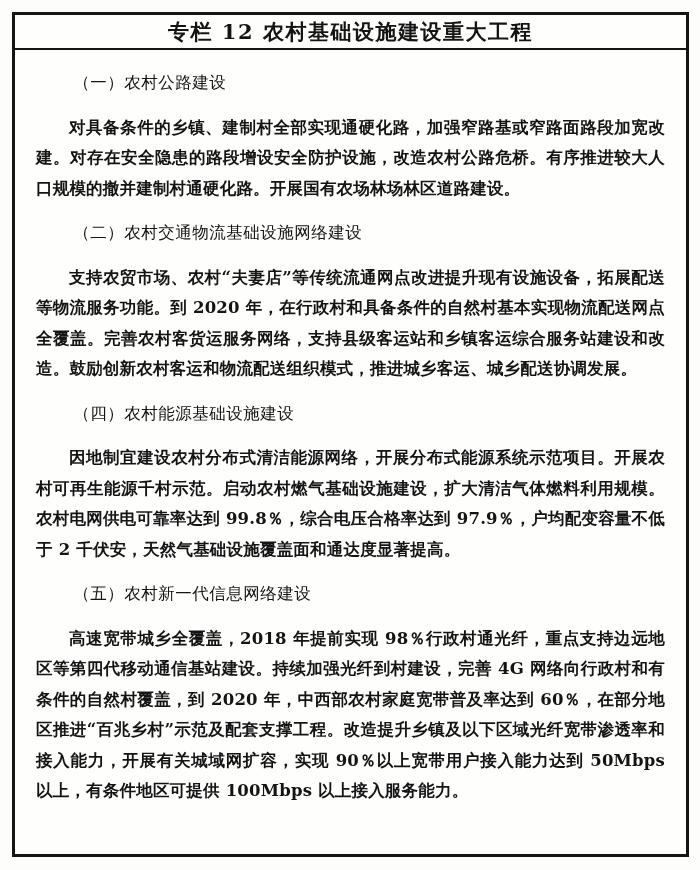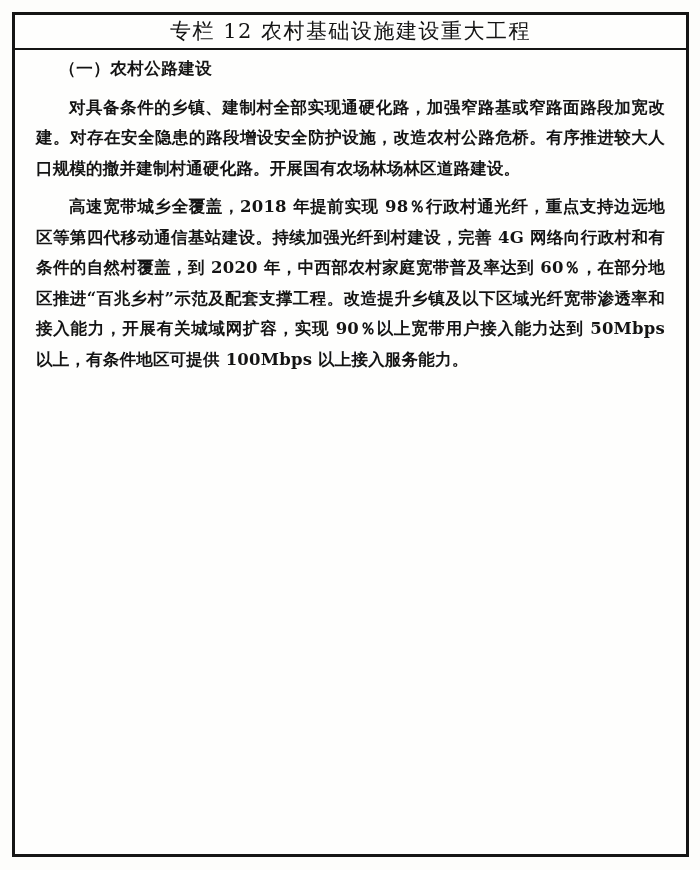--- a/index.html
+++ b/index.html
@@ -25,39 +25,39 @@
     overflow: hidden;
     background: #fefefd;
   }
   .column-title {
     box-sizing: border-box;
     height: 35px;
     line-height: 33px;
     border-bottom: 2px solid #151515;
     text-align: center;
     font-size: 21px;
-    font-weight: normal;
+    font-weight: bold;
     letter-spacing: 1.5px;
     white-space: nowrap;
     overflow: hidden;
   }
   .column-body {
     box-sizing: border-box;
     padding: 4px 13px 0 13px;
     font-size: 16.5px;
     line-height: 30.5px;
     text-align: justify;
     font-weight: 600;
   }
   .section { margin: 0; padding: 0; }
   .section-heading {
-    margin: 0;
+    margin: 14px;
     font-size: 16.5px;
     line-height: 30.5px;
-    font-weight: bold;
+    font-weight: normal;
     text-indent: 1.9em;
     letter-spacing: 0.5px;
   }
   .section-paragraph {
     margin: 8px;
     text-indent: 2em;
     letter-spacing: 0.2px;
   }
 </style>
 </head>
@@ -66,22 +66,31 @@
 <div class="page">
   <div class="column-box">
     <div class="column-title">专栏 12  农村基础设施建设重大工程</div>
     <div class="column-body">
 
       <div class="section">
         <h3 class="section-heading">（一）农村公路建设</h3>
         <p class="section-paragraph">对具备条件的乡镇、建制村全部实现通硬化路，加强窄路基或窄路面路段加宽改建。对存在安全隐患的路段增设安全防护设施，改造农村公路危桥。有序推进较大人口规模的撤并建制村通硬化路。开展国有农场林场林区道路建设。</p>
       </div>
 
-
+      <div class="section">
+        <h3 class="section-heading">（二）农村交通物流基础设施网络建设</h3>
+        <p class="section-paragraph">支持农贸市场、农村“夫妻店”等传统流通网点改进提升现有设施设备，拓展配送等物流服务功能。到 2020 年，在行政村和具备条件的自然村基本实现物流配送网点全覆盖。完善农村客货运服务网络，支持县级客运站和乡镇客运综合服务站建设和改造。鼓励创新农村客运和物流配送组织模式，推进城乡客运、城乡配送协调发展。</p>
+      </div>
 
 
       <div class="section">
+        <h3 class="section-heading">（四）农村能源基础设施建设</h3>
+        <p class="section-paragraph">因地制宜建设农村分布式清洁能源网络，开展分布式能源系统示范项目。开展农村可再生能源千村示范。启动农村燃气基础设施建设，扩大清洁气体燃料利用规模。农村电网供电可靠率达到 99.8％，综合电压合格率达到 97.9％，户均配变容量不低于 2 千伏安，天然气基础设施覆盖面和通达度显著提高。</p>
+      </div>
+
+      <div class="section">
+        <h3 class="section-heading">（五）农村新一代信息网络建设</h3>
         <p class="section-paragraph">高速宽带城乡全覆盖，2018 年提前实现 98％行政村通光纤，重点支持边远地区等第四代移动通信基站建设。持续加强光纤到村建设，完善 4G 网络向行政村和有条件的自然村覆盖，到 2020 年，中西部农村家庭宽带普及率达到 60％，在部分地区推进“百兆乡村”示范及配套支撑工程。改造提升乡镇及以下区域光纤宽带渗透率和接入能力，开展有关城域网扩容，实现 90％以上宽带用户接入能力达到 50Mbps 以上，有条件地区可提供 100Mbps 以上接入服务能力。</p>
       </div>
 
     </div>
   </div>
 </div>
 
 </body></html>

